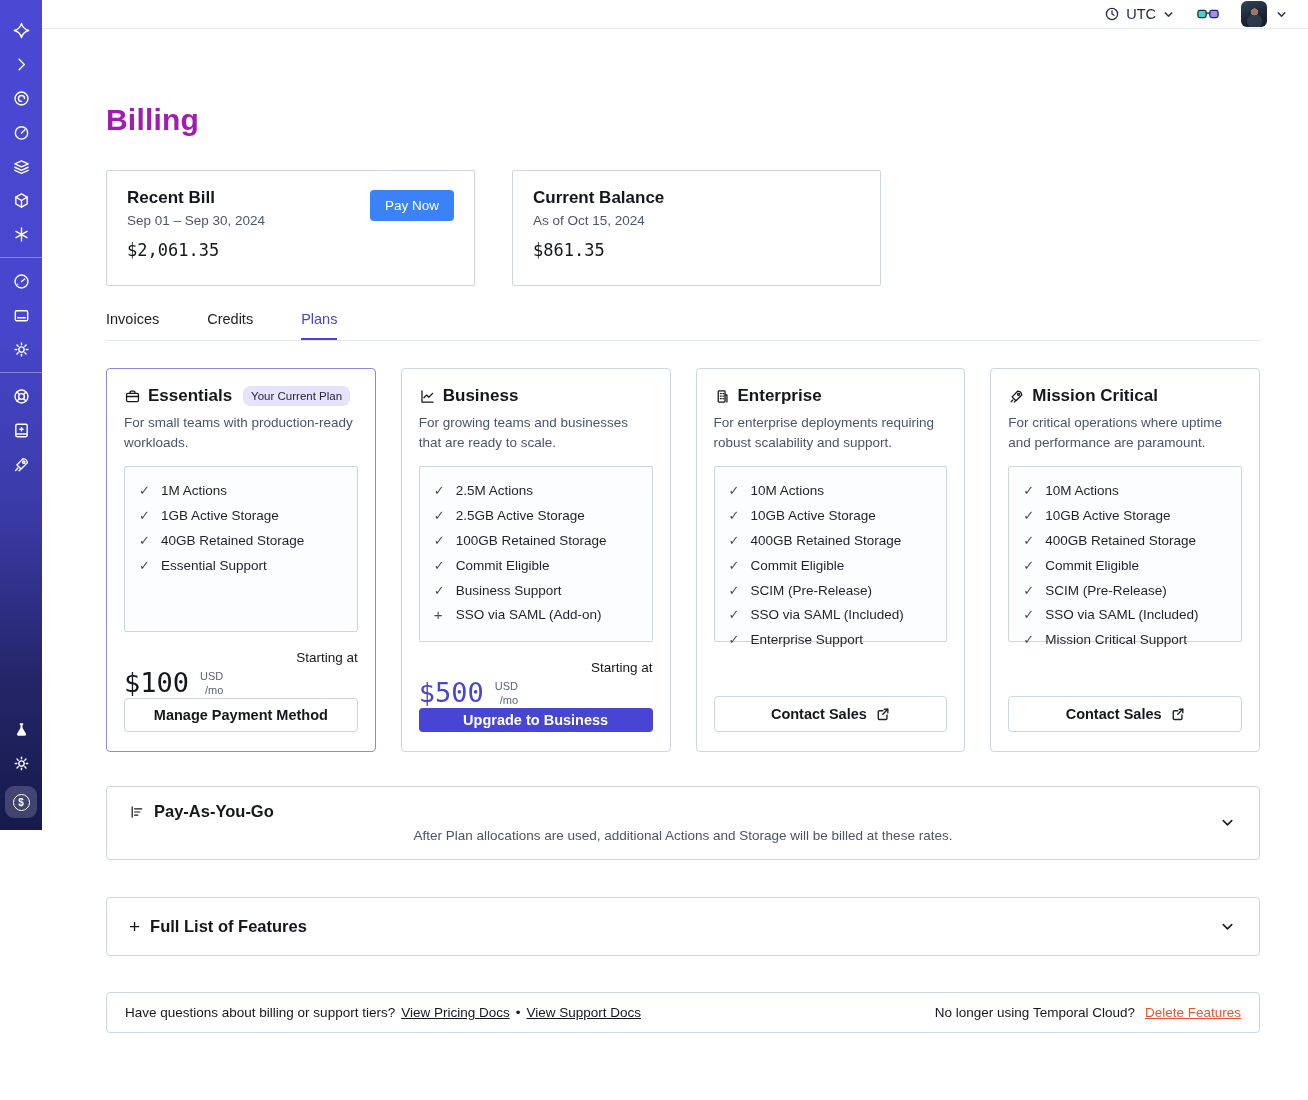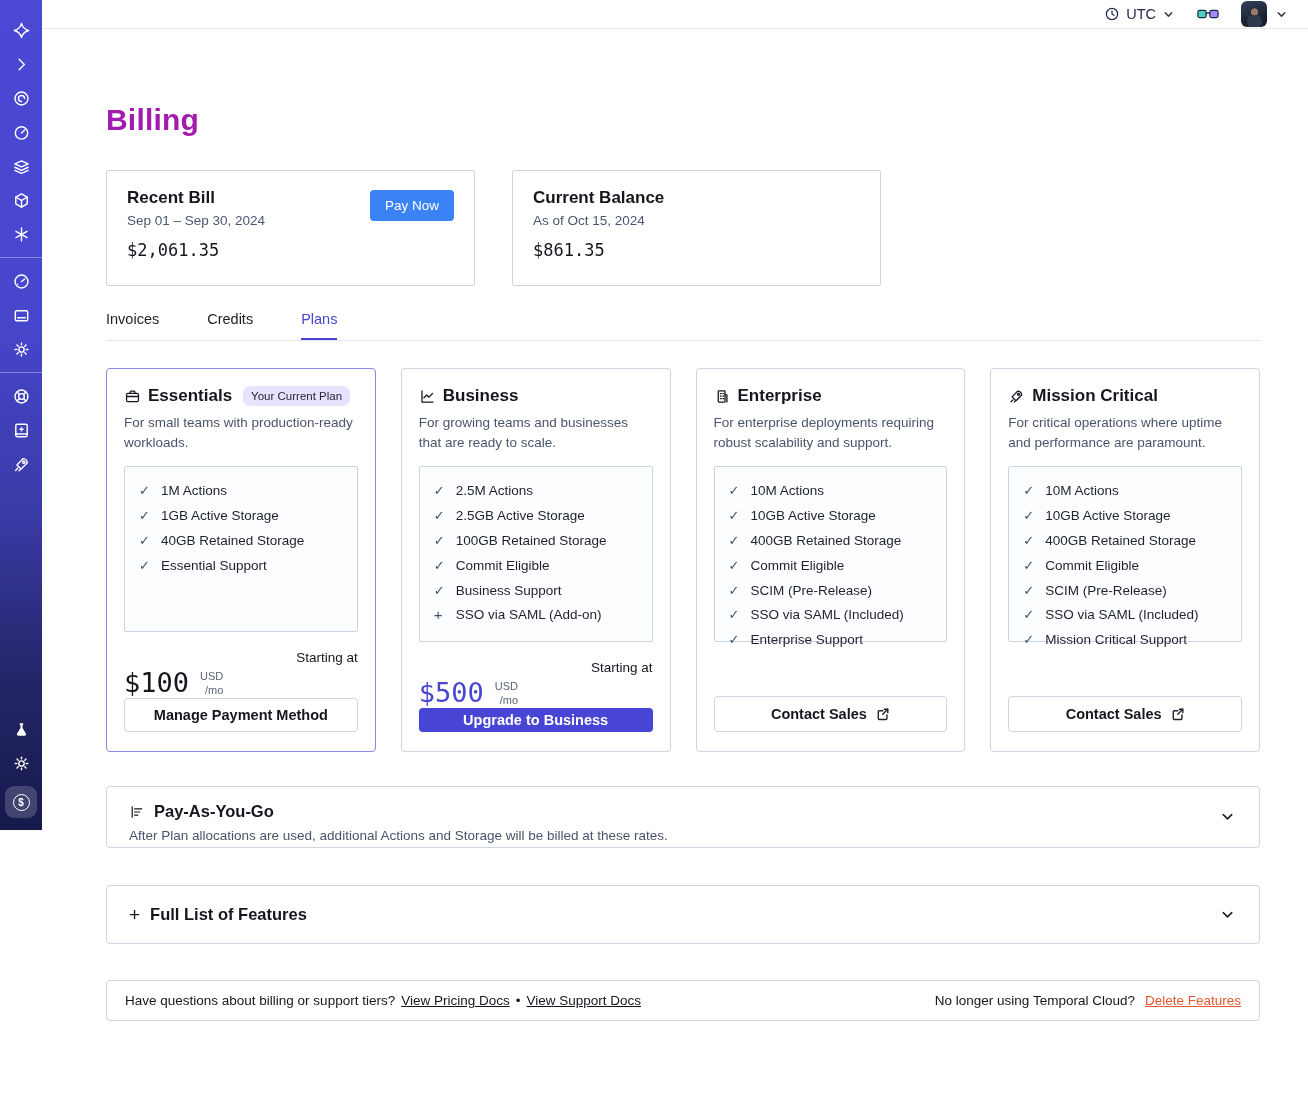--- a/index.html
+++ b/index.html
@@ -91,21 +91,21 @@
   .plan-btn {
     margin-top:auto; width:100%; height:36px; border-radius:4px; font-size:14.5px; font-weight:600;
     font-family:inherit; cursor:pointer; display:flex; align-items:center; justify-content:center; gap:9px;
     background:#fff; border:1px solid #ccd5e2; color:#15171e;
   }
   .plan-btn.primary { background:#4845d4; border:none; color:#fff; }
   .plan-btn svg { width:14px; height:14px; stroke:#1f222b; fill:none; stroke-width:1.6; stroke-linecap:round; stroke-linejoin:round; }
 
   
   .accordion { border:1px solid #ccd5e2; border-radius:4px; background:#fff; position:relative; }
-  .payg { margin-top:34px; padding:15px 22px; height:62px; }
+  .payg { margin-top:34px; padding:15px 22px; height:74px;text-align:center; }
   .acc-title-row { display:flex; align-items:center; gap:9px; }
   .acc-title-row svg { width:16px; height:16px; stroke:#15171e; fill:none; stroke-width:1.5; stroke-linecap:round; stroke-linejoin:round; }
   .acc-title { font-size:16.5px; font-weight:600; color:#15171e; }
   .acc-desc { font-size:13.5px; color:#4a546b; margin-top:7px; }
   .acc-chev { position:absolute; right:24px; top:50%; transform:translateY(-50%); width:15px; height:15px; stroke:#1f222b; fill:none; stroke-width:1.7; stroke-linecap:round; stroke-linejoin:round; cursor:pointer; }
   .full-feat { margin-top:37px; height:59px; display:flex; align-items:center; padding:0 22px; gap:10px; }
   .plus-glyph { font-size:19px; font-weight:400; color:#15171e; line-height:1; }
 
   
   .foot { margin-top:36px; height:41px; border:1px solid #ccd5e2; border-radius:4px; background:#fff;

